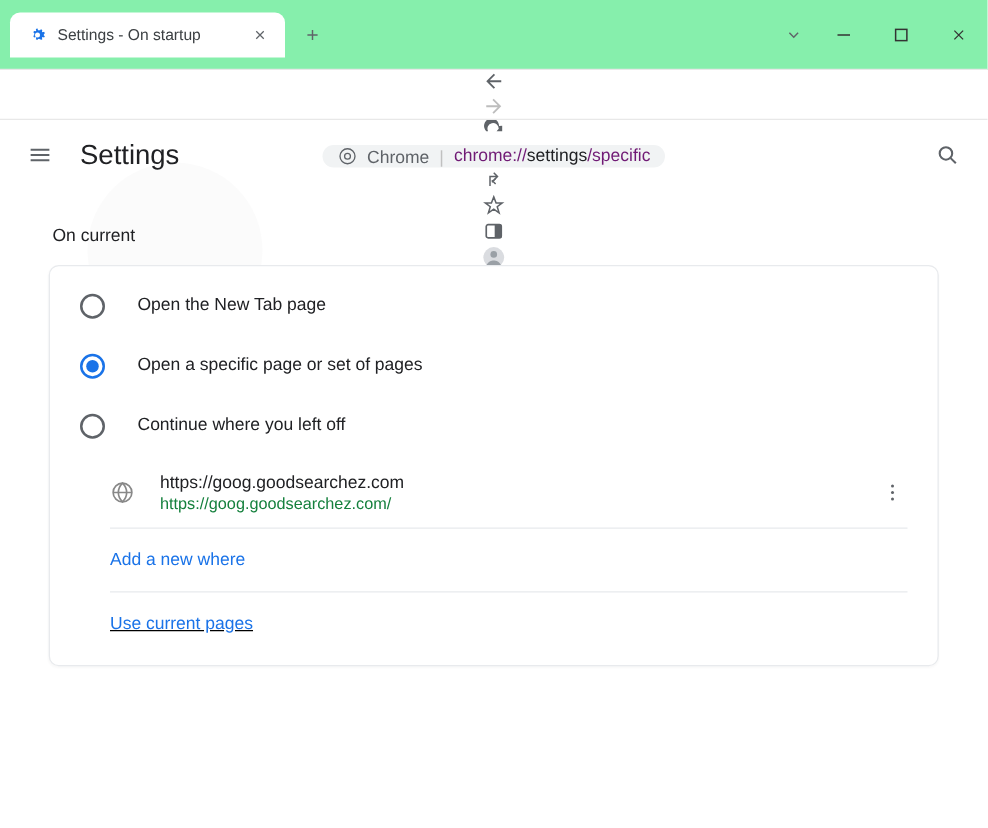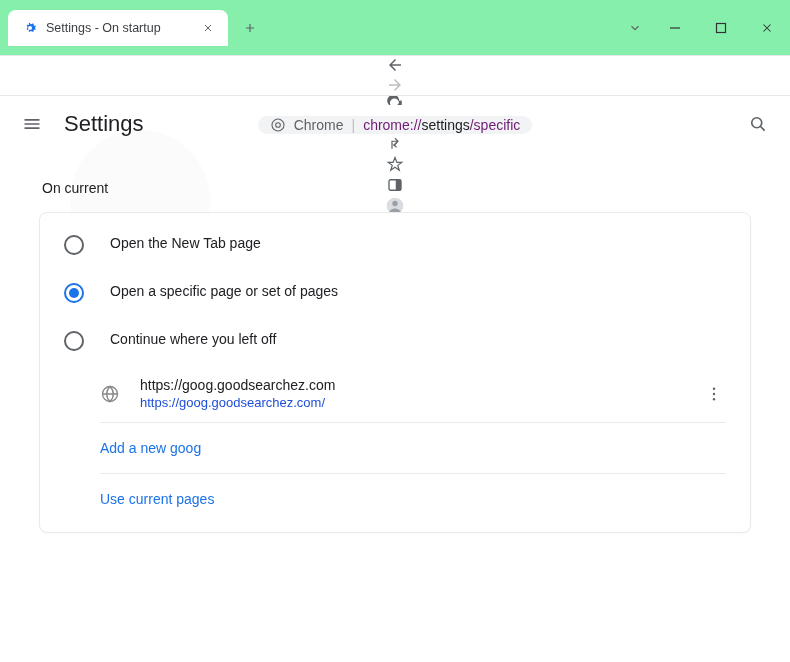--- a/index.html
+++ b/index.html
@@ -41,30 +41,30 @@
 
 
 .content { padding: 16px 24px; position: relative; z-index: 2; }
 .section-label { font-size: 14px; color: #202124; margin: 12px 0 16px 18px; }
 .card { background: #fff; border: 1px solid #e8eaed; border-radius: 8px; padding: 8px 0; max-width: 712px; margin: 0 auto; box-shadow: 0 1px 2px rgba(0,0,0,0.03); }
 .radio-row { display: flex; align-items: flex-start; padding: 14px 24px; gap: 26px; }
 .radio { width: 20px; height: 20px; border: 2px solid #5f6368; border-radius: 50%; position: relative; flex-shrink:0; }
 .radio.selected { border-color: #1a73e8; }
 .radio.selected::after { content: ''; position: absolute; top: 3px; left: 3px; width: 10px; height: 10px; background: #1a73e8; border-radius: 50%; }
 .radio-label { font-size: 14px; color: #202124; }
-.sub-list { margin-left: 60px; margin-right: 24px; }
+.sub-list { margin-left: 48px; margin-right: 24px; }
 .page-row { display: flex; align-items: center; padding: 12px 0; border-bottom: 1px solid #e8eaed; gap: 20px; }
 .page-row:last-child { border-bottom: none; }
 .globe-icon { width: 20px; height: 20px; color: #777; flex-shrink:0; }
 .page-text { flex: 1; }
 .page-name { font-size: 14px; color: #202124; }
-.page-url { font-size: 13px; color: #1d4ed8; margin-top: 2px; }
+.page-url { font-size: 13px; color: #15803d; margin-top: 2px; }
 .more-btn { width:24px; color:#5f6368; display:flex; justify-content:center; }
 .link-row { padding: 16px 0; border-bottom: 1px solid #e8eaed; }
-.link-row:last-child { border-bottom: none; }
+.link-row:last-child { border-bottom: none; text-decoration: underline; }
 .link-text { font-size: 14px; color: #1a73e8; }
 </style>
 </head>
 <body>
 
 <div class="watermark">
   <div class="watermark-circle"></div>
   <div class="watermark-text">PC</div>
   <div class="watermark-sub">risk.com</div>
 </div>
@@ -223,21 +223,21 @@
         </div>
         <div class="more-btn">
           <svg viewBox="0 0 24 24" width="18" height="18" fill="#5f6368">
               <circle cx="12" cy="5" r="1.6"></circle>
               <circle cx="12" cy="12" r="1.6"></circle>
               <circle cx="12" cy="19" r="1.6"></circle>
             </svg>
         </div>
       </div>
       <div class="link-row">
-        <span class="link-text">Add a new goog</span>
+        <span class="link-text">Add a new where</span>
       </div>
       <div class="link-row">
         <span class="link-text">Use current pages</span>
       </div>
     </div>
 
   </div>
 </div>
 
 </body></html>

